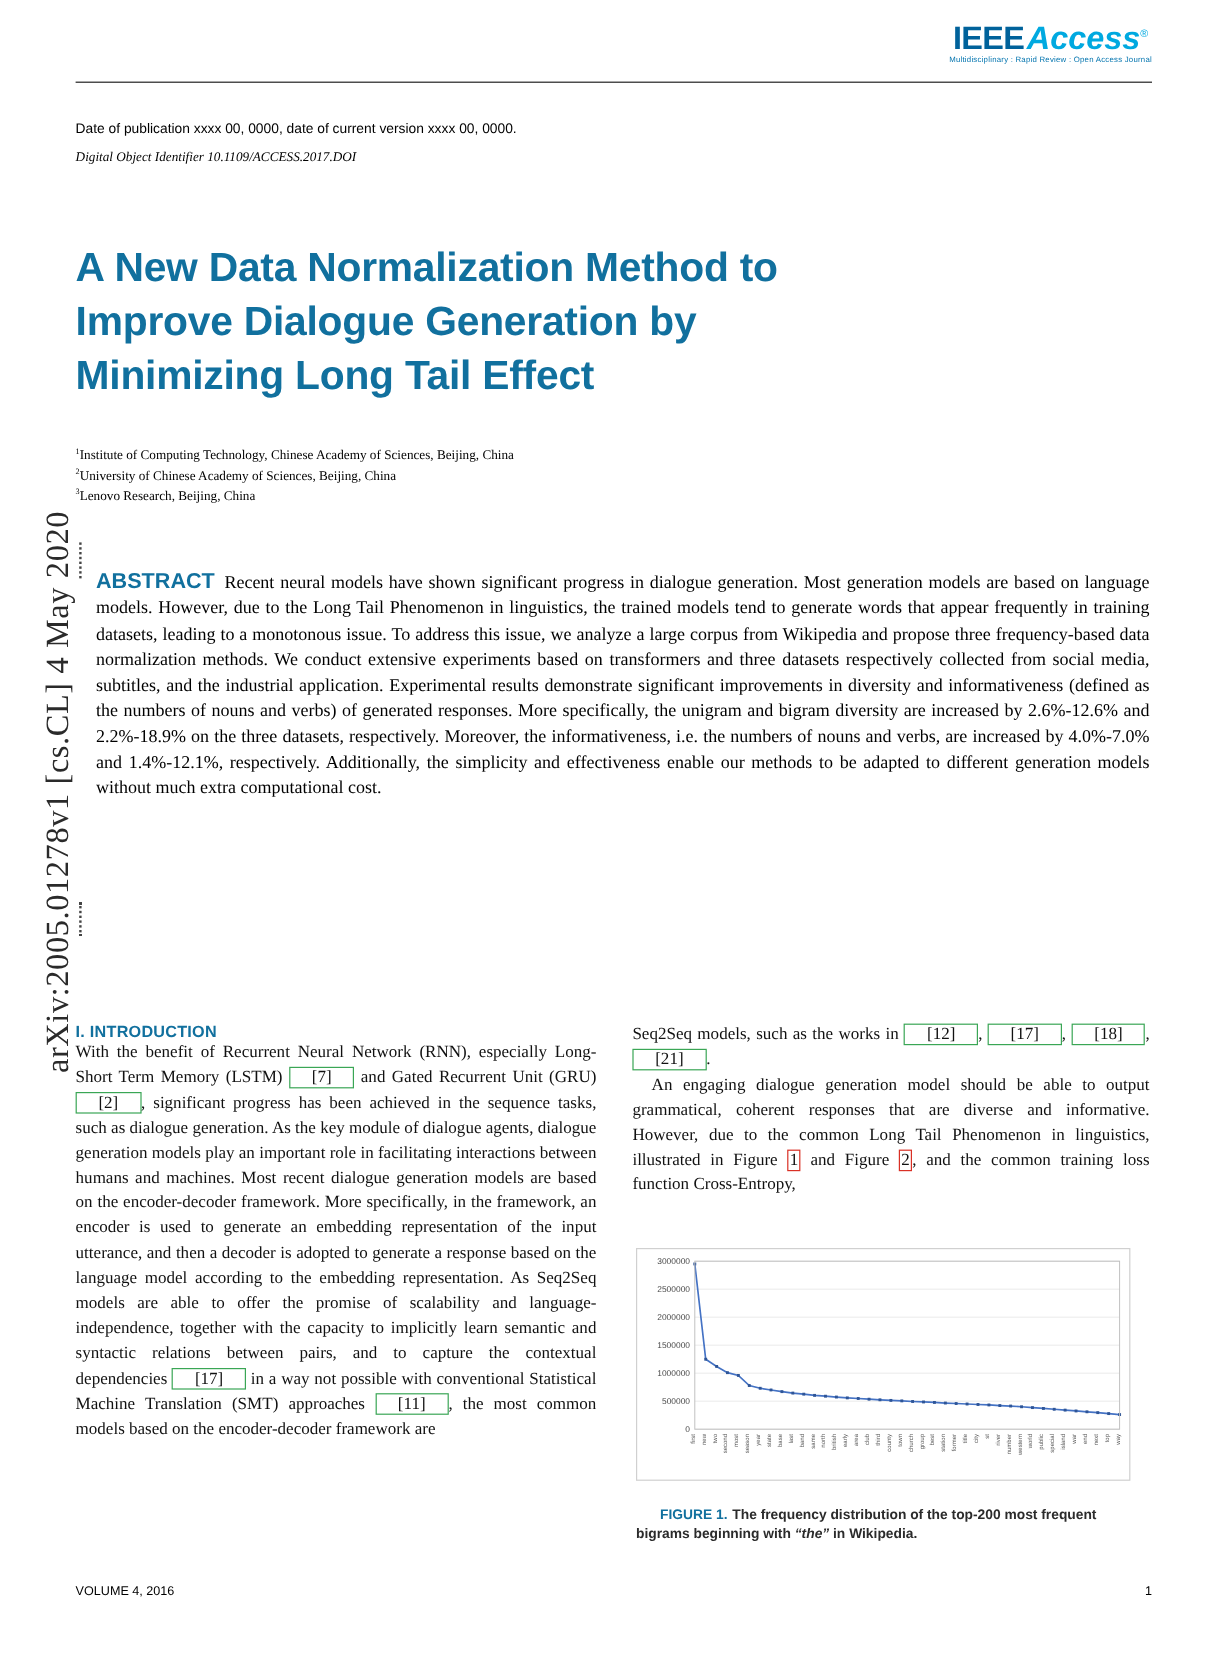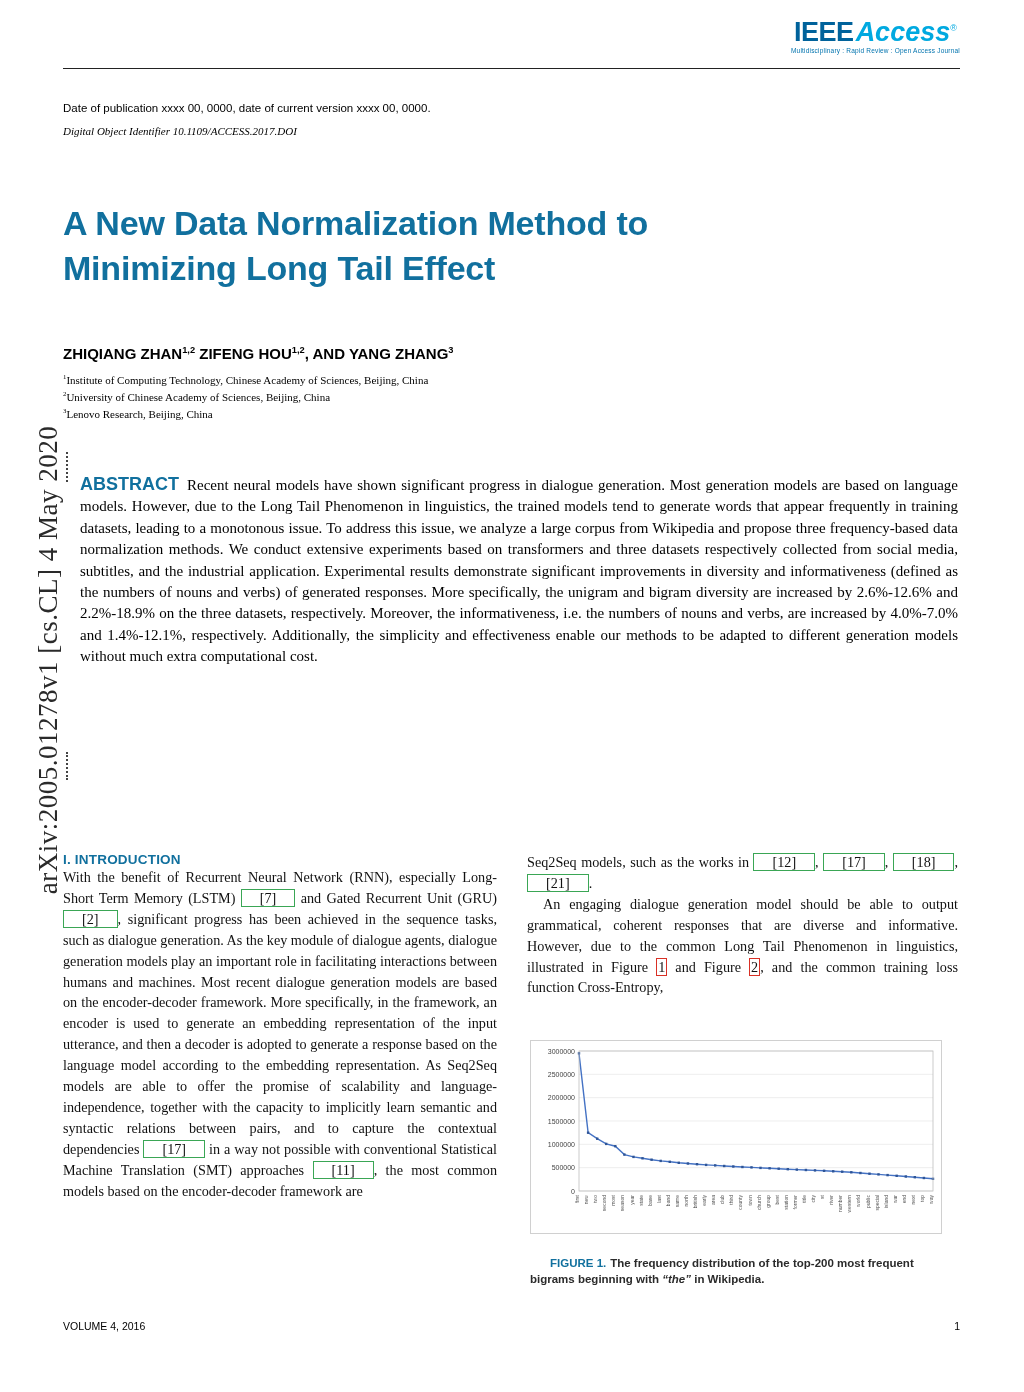--- a/index.html
+++ b/index.html
@@ -77,24 +77,24 @@
     <div class="logo-tagline">Multidisciplinary : Rapid Review : Open Access Journal</div>
   </div>
 
   <div class="header-rule"></div>
 
   <div class="pub-date">Date of publication xxxx 00, 0000, date of current version xxxx 00, 0000.</div>
   <div class="doi">Digital Object Identifier 10.1109/ACCESS.2017.DOI</div>
 
   <h1 class="title">
     <div>A New Data Normalization Method to</div>
+    <div>Improve Dialogue Generation by</div>
     <div>Minimizing Long Tail Effect</div>
   </h1>
 
-  <div class="authors"><span>ZHIQIANG ZHAN</span><sup class="seg-sup">1,2</sup><span> ZIFENG HOU</span><sup class="seg-sup">1,2</sup><span>, AND YANG ZHANG</span><sup class="seg-sup">3</sup></div>
 
   <div class="affils">
     <div class="affil"><sup>1</sup><span>Institute of Computing Technology, Chinese Academy of Sciences, Beijing, China</span></div>
     <div class="affil"><sup>2</sup><span>University of Chinese Academy of Sciences, Beijing, China</span></div>
     <div class="affil"><sup>3</sup><span>Lenovo Research, Beijing, China</span></div>
   </div>
 
   <div class="dotted-rule rule-abs"></div>
   <div class="abstract">
     <span class="blk-label">ABSTRACT</span><span>Recent neural models have shown significant progress in dialogue generation. Most generation models are based on language models. However, due to the Long Tail Phenomenon in linguistics, the trained models tend to generate words that appear frequently in training datasets, leading to a monotonous issue. To address this issue, we analyze a large corpus from Wikipedia and propose three frequency-based data normalization methods. We conduct extensive experiments based on transformers and three datasets respectively collected from social media, subtitles, and the industrial application. Experimental results demonstrate significant improvements in diversity and informativeness (defined as the numbers of nouns and verbs) of generated responses. More specifically, the unigram and bigram diversity are increased by 2.6%-12.6% and 2.2%-18.9% on the three datasets, respectively. Moreover, the informativeness, i.e. the numbers of nouns and verbs, are increased by 4.0%-7.0% and 1.4%-12.1%, respectively. Additionally, the simplicity and effectiveness enable our methods to be adapted to different generation models without much extra computational cost.</span>

